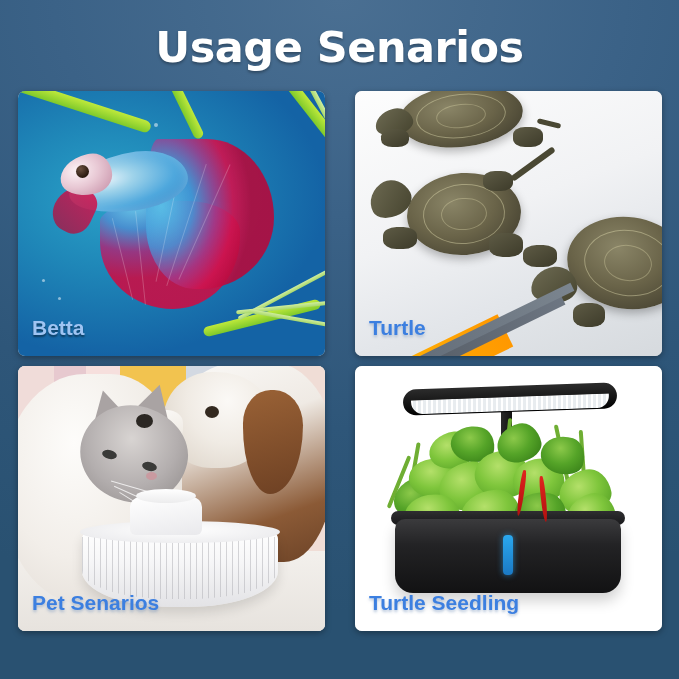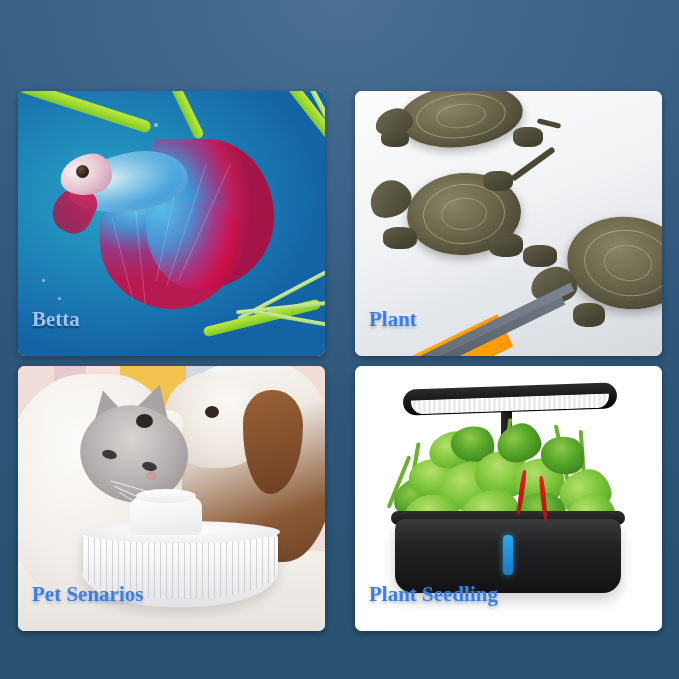--- a/index.html
+++ b/index.html
@@ -35,23 +35,23 @@
     background:#ddd;
   }
   .p-tl{left:18px;  top:91px;}
   .p-tr{left:355px; top:91px;}
   .p-bl{left:18px;  top:366px;}
   .p-br{left:355px; top:366px;}
 
   .scene{position:absolute;inset:0;overflow:hidden;}
 
   .caption{
-    position:absolute;left:14px;bottom:24px;
+    position:absolute;left:14px;bottom:16px;
     font-size:21px;font-weight:bold;
-    font-family:Liberation Serif, serif;
+    font-family:Liberation Sans, sans-serif;
     letter-spacing:0px;
     z-index:40;
     white-space:nowrap;
   }
   .cap-light{color:#9fc4f2;text-shadow:0 2px 2px rgba(0,0,0,0.45);}
   .cap-blue {color:#3c7fe0;text-shadow:0 2px 3px rgba(120,150,190,0.55);}
 
   
   .betta-bg{
     position:absolute;inset:0;
@@ -300,20 +300,21 @@
     background:linear-gradient(180deg,#e0231e,#b0110f);
     border-radius:40% 40% 60% 60%;
     z-index:26;
   }
 </style>
 </head>
 <body>
 
 <div id="page">
 
+  <div class="title">Usage Senarios</div>
 
   <div class="panel p-tl">
     <div class="scene">
       <div class="betta-bg"></div>
 
       <div class="stem" style="left:-14px;top:8px;width:150px;height:12px;transform:rotate(18deg);"></div>
       <div class="stem" style="left:96px;top:-12px;width:120px;height:10px;transform:rotate(64deg);"></div>
       <div class="stem" style="left:228px;top:14px;width:130px;height:11px;transform:rotate(52deg);"></div>
       <div class="stem thin" style="left:248px;top:22px;width:120px;height:5px;transform:rotate(62deg);"></div>
       <div class="stem" style="left:184px;top:222px;width:120px;height:10px;transform:rotate(-14deg);"></div>
@@ -367,21 +368,21 @@
         <div class="shell" style="left:54px;top:0;width:122px;height:92px;transform:rotate(8deg);"></div>
         <div class="t-head" style="left:18px;top:50px;width:46px;height:36px;transform:rotate(-6deg);"></div>
         <div class="t-leg" style="left:10px;top:28px;width:34px;height:22px;"></div>
         <div class="t-leg" style="left:60px;top:86px;width:32px;height:24px;"></div>
       </div>
 
       <div class="stripe-orange"></div>
       <div class="stripe-dark"></div>
       <div class="stripe-dark2"></div>
 
-      <div class="caption cap-blue">Plant</div>
+      <div class="caption cap-blue">Turtle</div>
     </div>
   </div>
 
   <div class="panel p-bl">
     <div class="scene">
       <div class="fount-bg"></div>
 
       <div class="wallpanel" style="left:0px;  width:36px; background:#f0dcd9;"></div>
       <div class="wallpanel" style="left:36px; width:32px; background:#e7c9cf;"></div>
       <div class="wallpanel" style="left:68px; width:34px; background:#f6dfdd;"></div>
@@ -452,17 +453,17 @@
       <div class="leaf" style="left:212px;top:128px;width:48px;height:40px;transform:rotate(-14deg);"></div>
 
       <div class="chili" style="left:164px;top:104px;transform:rotate(8deg);"></div>
       <div class="chili" style="left:186px;top:110px;transform:rotate(-6deg);"></div>
 
       <div class="planter-lip"></div>
       <div class="planter">
         <div class="indicator"></div>
       </div>
 
-      <div class="caption cap-blue">Plant Seedling</div>
+      <div class="caption cap-blue">Turtle Seedling</div>
     </div>
   </div>
 
 </div>
 
 </body></html>

